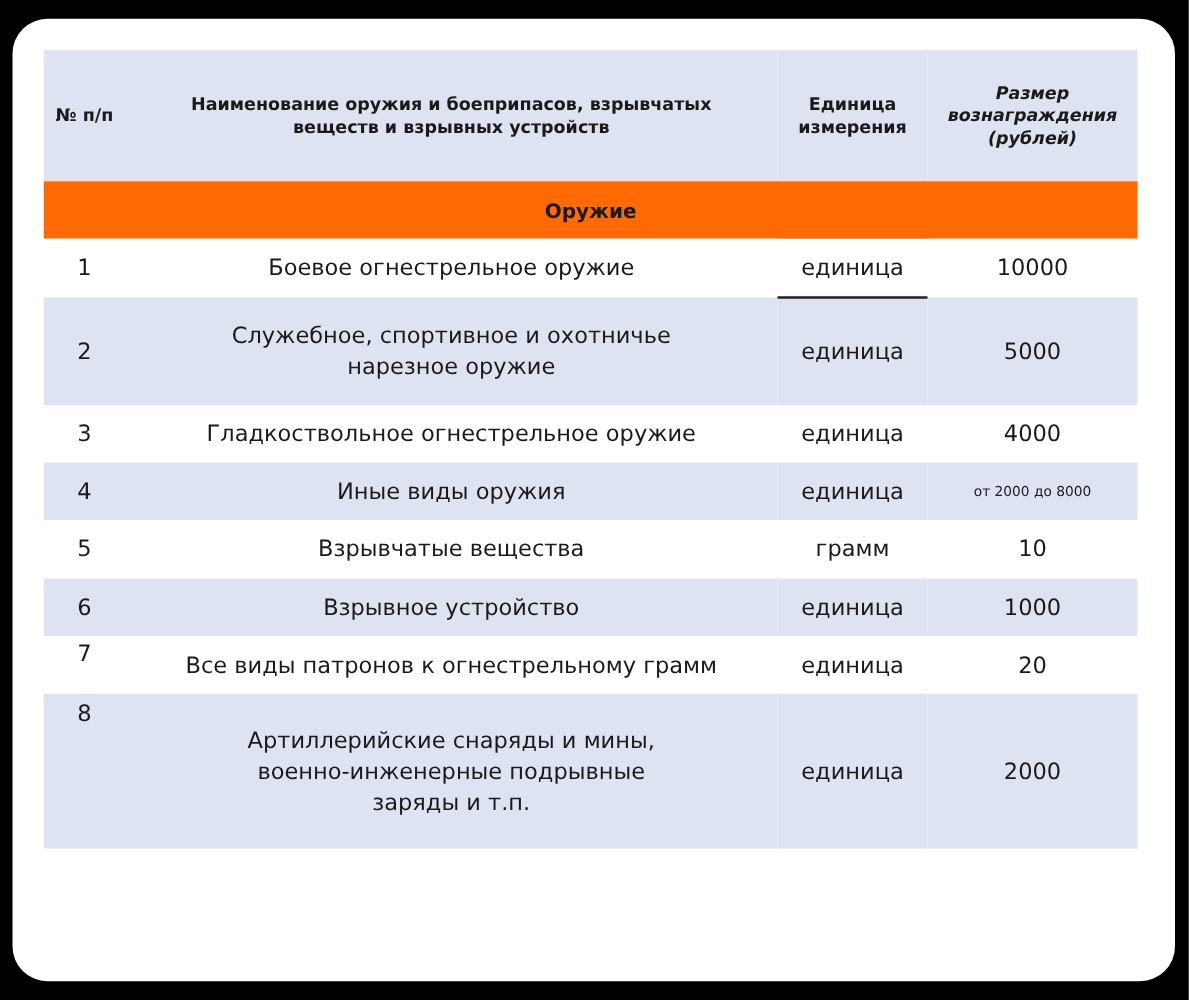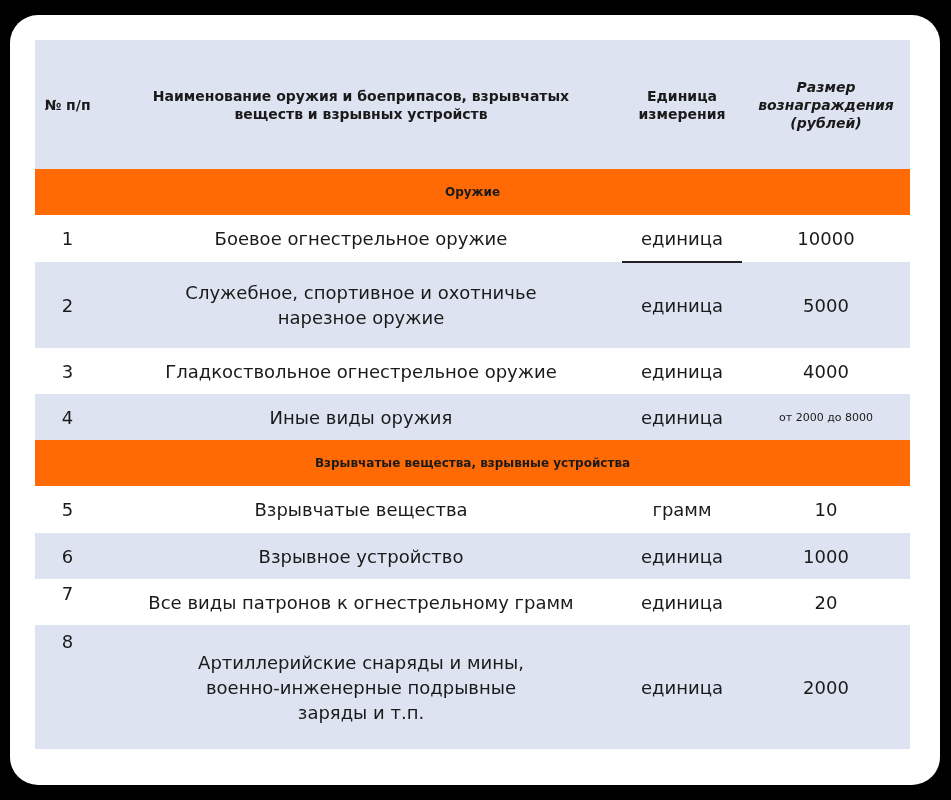--- a/index.html
+++ b/index.html
@@ -2,21 +2,21 @@
 <html><head>
 <meta charset="utf-8">
 <style>
   html, body { margin:0; padding:0; }
   body { width:951px; height:800px; background:#000; position:relative; overflow:hidden; font-family:"DejaVu Sans", sans-serif; }
   .card { position:absolute; left:10px; top:15px; width:930px; height:770px; background:#fff; border-radius:28px; }
   table { position:absolute; left:35px; top:40px; width:875px; border-collapse:collapse; table-layout:fixed; }
   td, th { padding:0; text-align:center; vertical-align:middle; color:#1a1a1a; }
   th { background:#dde3f0; font-weight:bold; font-size:14px; line-height:18px; height:97px; }
   td { font-size:18px; line-height:25px; }
-  tr.sec td { background:#ff6a05; font-weight:bold; font-size:12px; height:46px; color:#1a1a1a; }
+  tr.sec td { background:#ff6a05; font-weight:bold; font-size:16px; height:46px; color:#1a1a1a; }
   tr.w td { background:#fff; }
   tr.b td { background:#dde3f0; }
   .top { vertical-align:top; padding-top:8px; }
   .ul { position:relative; }
   .ul::after { content:""; position:absolute; left:0; right:0; bottom:-1px; height:2px; background:#222; }
 </style>
 </head>
 <body>
 
 <div class="card"></div>
@@ -25,21 +25,21 @@
   <colgroup>
       <col style="width:65px">
       <col style="width:522px">
       <col style="width:120px">
       <col style="width:168px">
     </colgroup>
   <thead>
     <tr>
       <th>№ п/п</th>
       <th style="padding:0 20px;"><span>Наименование оружия и боеприпасов, взрывчатых веществ и взрывных устройств</span></th>
-      <th style="padding:16px 14px;"><span>Единица измерения</span></th>
+      <th style="padding:4px 14px;"><span>Единица измерения</span></th>
       <th style="padding:0 14px;font-style:italic;"><span>Размер вознаграждения (рублей)</span></th>
     </tr>
   </thead>
   <tbody>
     <tr class="sec">
       <td colspan="4">Оружие</td>
     </tr>
     <tr class="w" style="height:47px">
       <td>1</td>
       <td>Боевое огнестрельное оружие</td>
@@ -58,23 +58,20 @@
       <td>единица</td>
       <td>4000</td>
     </tr>
     <tr class="b" style="height:46px">
       <td>4</td>
       <td>Иные виды оружия</td>
       <td>единица</td>
       <td style="white-space:nowrap;font-size:11px;">от 2000 до 8000</td>
     </tr>
 
-    <tr class="sec">
-      <td colspan="4">Взрывчатые вещества, взрывные устройства</td>
-    </tr>
     <tr class="w" style="height:47px">
       <td>5</td>
       <td>Взрывчатые вещества</td>
       <td>грамм</td>
       <td>10</td>
     </tr>
     <tr class="b" style="height:46px">
       <td>6</td>
       <td>Взрывное устройство</td>
       <td>единица</td>

